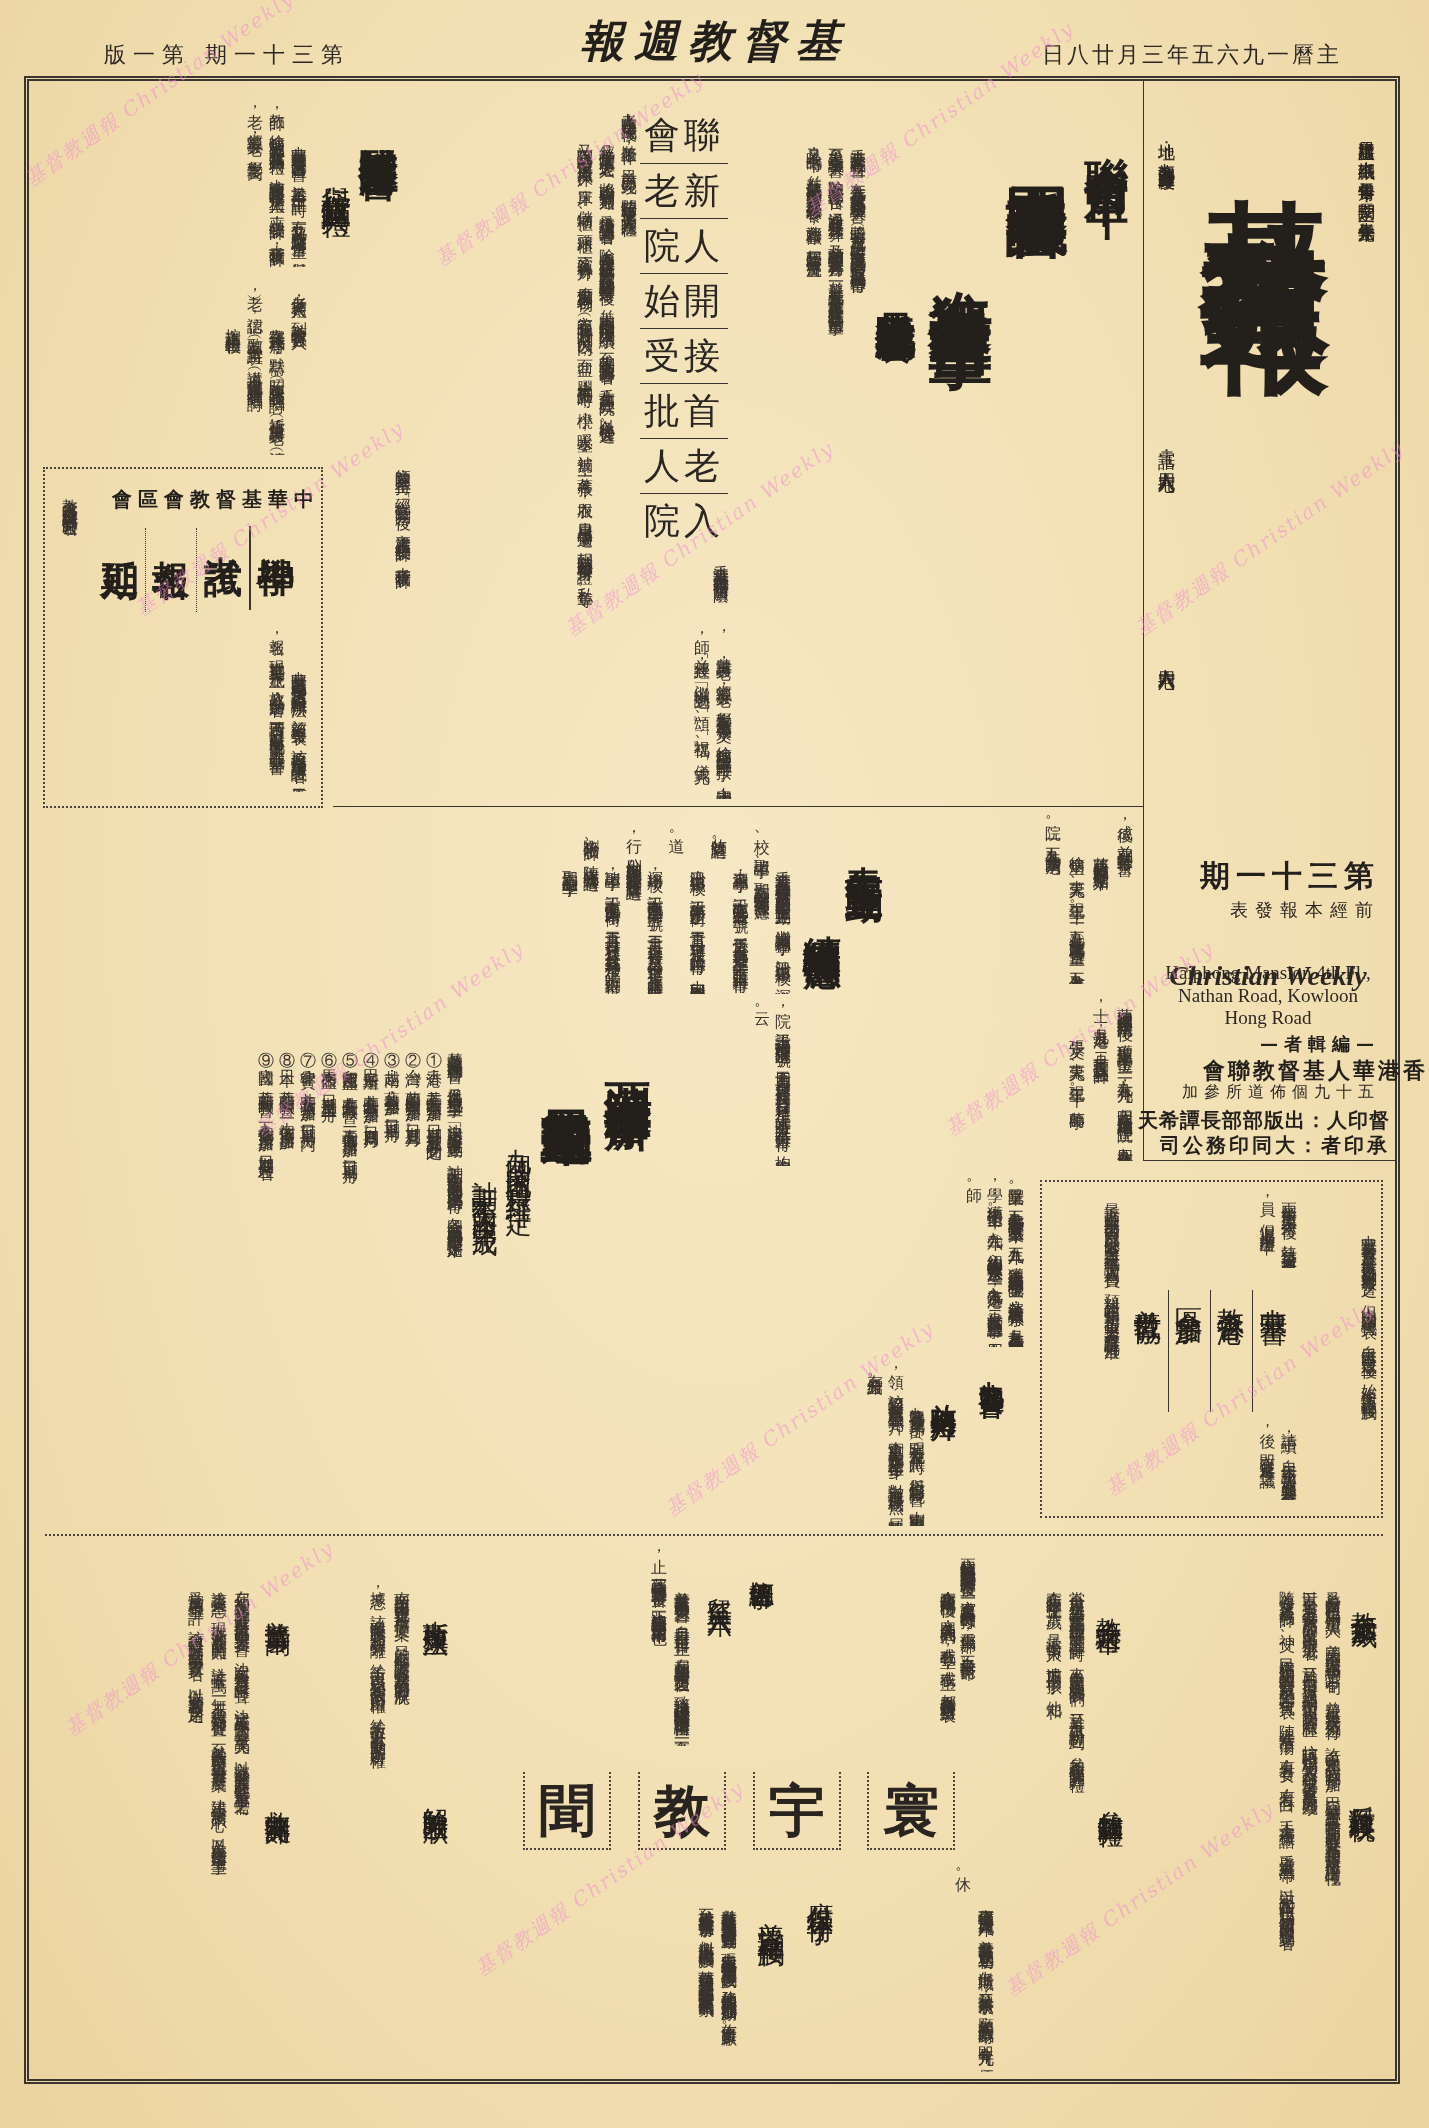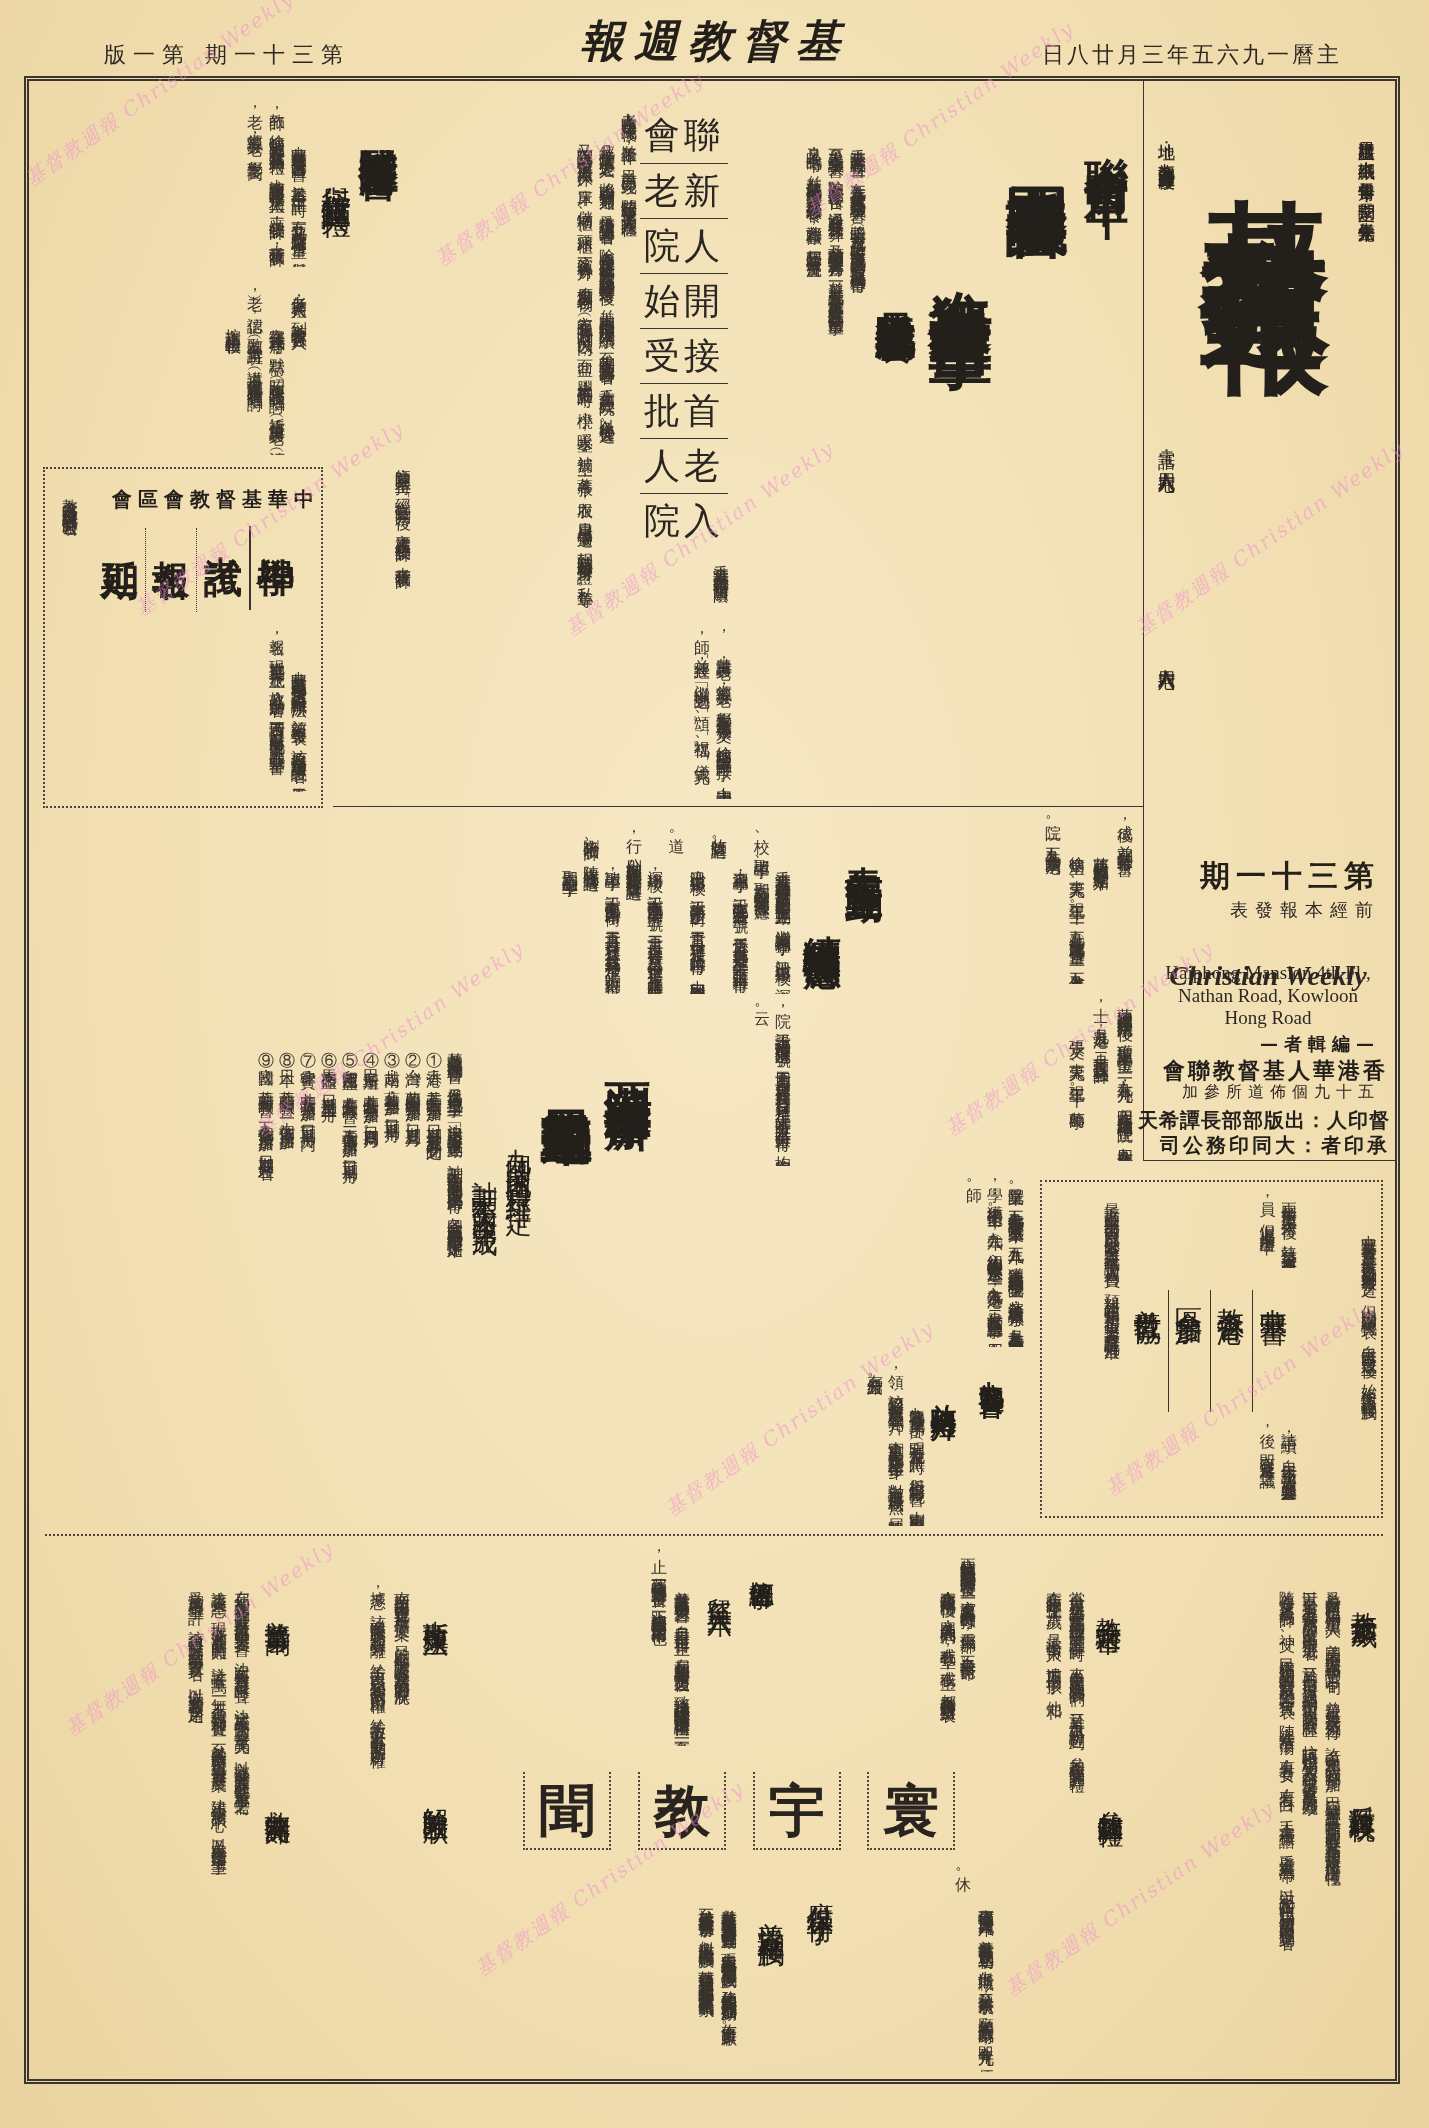--- a/index.html
+++ b/index.html
@@ -43,21 +43,21 @@
   <div class="v" style="left:1150px;top:130px;width:34px;height:262px;font-size:17px;letter-spacing:1px;line-height:34px;">地址：九龍彌敦道海防大廈五樓</div>
   <div class="v" style="left:1150px;top:438px;width:34px;height:172px;font-size:17px;letter-spacing:1px;line-height:34px;">電話：六六四六九七</div>
   <div class="v" style="left:1150px;top:655px;width:34px;height:115px;font-size:17px;letter-spacing:1px;line-height:34px;">六六六四六七</div>
   <div class="rtl hl" style="left:1160px;top:856px;width:220px;font-size:30px;letter-spacing:6px;">第三十一期</div>
   <div class="rtl" style="left:1160px;top:898px;width:220px;font-size:18px;letter-spacing:7px;">前經本報發表</div>
   <div class="en" style="top:924px;font-size:28px;font-weight:700;font-style:italic;margin-top:36px;">Christian Weekly</div>
   <div class="en" style="top:962px;font-size:19px;">Haiphong Mansion 4th Fl.,</div>
   <div class="en" style="top:985px;font-size:19px;">Nathan Road, Kowloon</div>
   <div class="en" style="top:1007px;font-size:19px;">Hong Road</div>
   <div class="rtl hl" style="left:1160px;top:1032px;width:220px;font-size:18px;letter-spacing:6px;">—編輯者—</div>
-  <div class="rtl hl" style="left:1152px;top:1056px;width:236px;font-size:22px;letter-spacing:3px;">香港華人基督教聯會</div>
+  <div class="rtl hl" style="left:1192px;top:1056px;width:236px;font-size:22px;letter-spacing:3px;">香港華人基督教聯會</div>
   <div class="rtl" style="left:1160px;top:1082px;width:220px;font-size:16px;letter-spacing:6px;">五十九個佈道所參加</div>
   <div class="rtl hl" style="left:1150px;top:1107px;width:240px;font-size:20px;letter-spacing:1px;">督印人：出版部部長譚希天</div>
   <div class="rtl hl" style="left:1150px;top:1132px;width:240px;font-size:20px;letter-spacing:3px;">承印者：大同印務公司</div>
 
   <section>
     <div class="v hl" style="left:1081px;top:122px;width:52px;height:330px;font-size:44px;letter-spacing:8px;line-height:52px;">聯會明日下午</div>
     <div class="v hl hx" style="left:998px;top:138px;width:78px;height:520px;font-size:62px;letter-spacing:1px;line-height:78px;">召開春季議事大會</div>
     <div class="v hl hx" style="left:922px;top:240px;width:78px;height:570px;font-size:64px;letter-spacing:5px;line-height:78px;">進行選舉當年董事</div>
     <div class="v hl" style="left:868px;top:280px;width:56px;height:505px;font-size:40px;letter-spacing:1px;line-height:56px;">是晚舉行成立金禧紀念叙餐</div>
     <div class="v body" style="left:735px;top:104px;width:134px;height:700px;letter-spacing:1.6px;">

